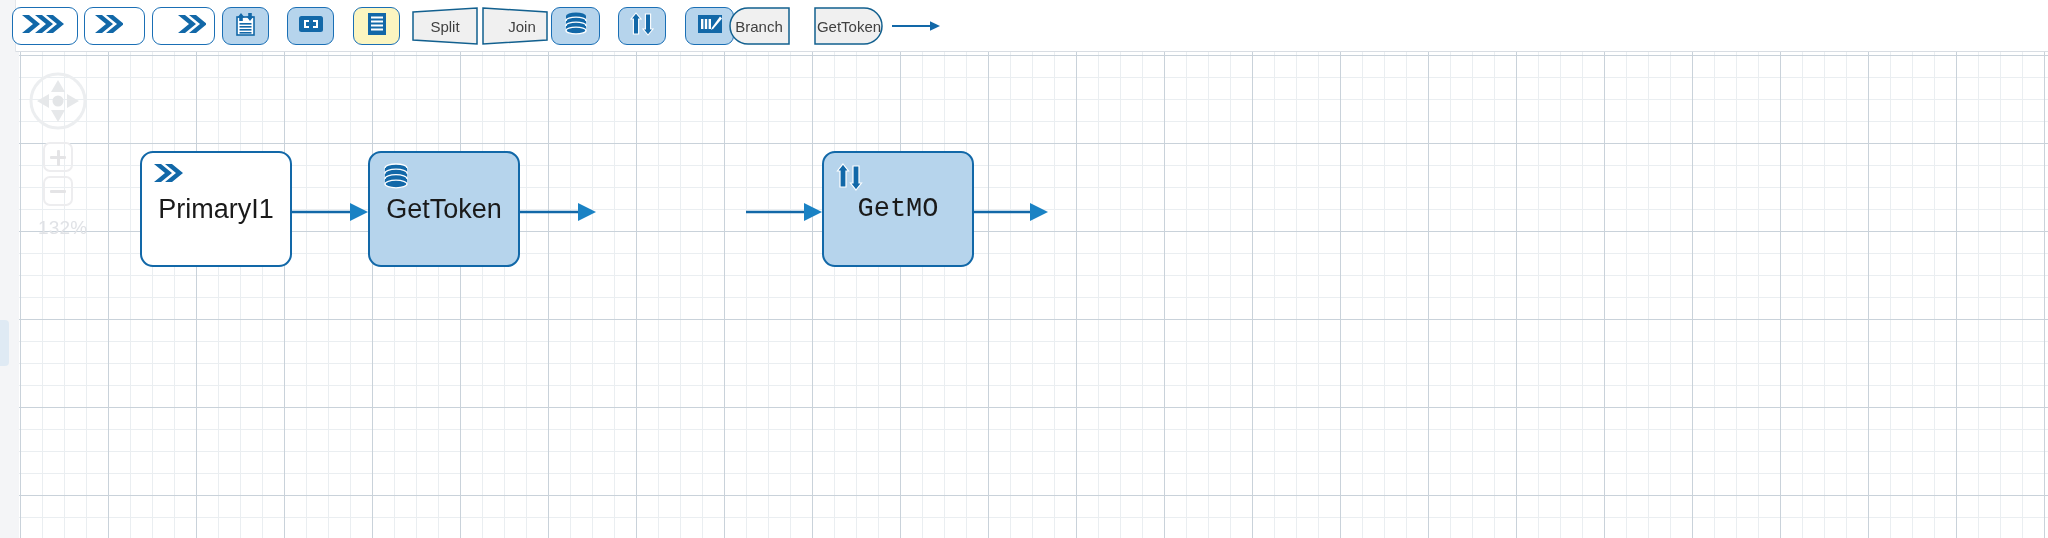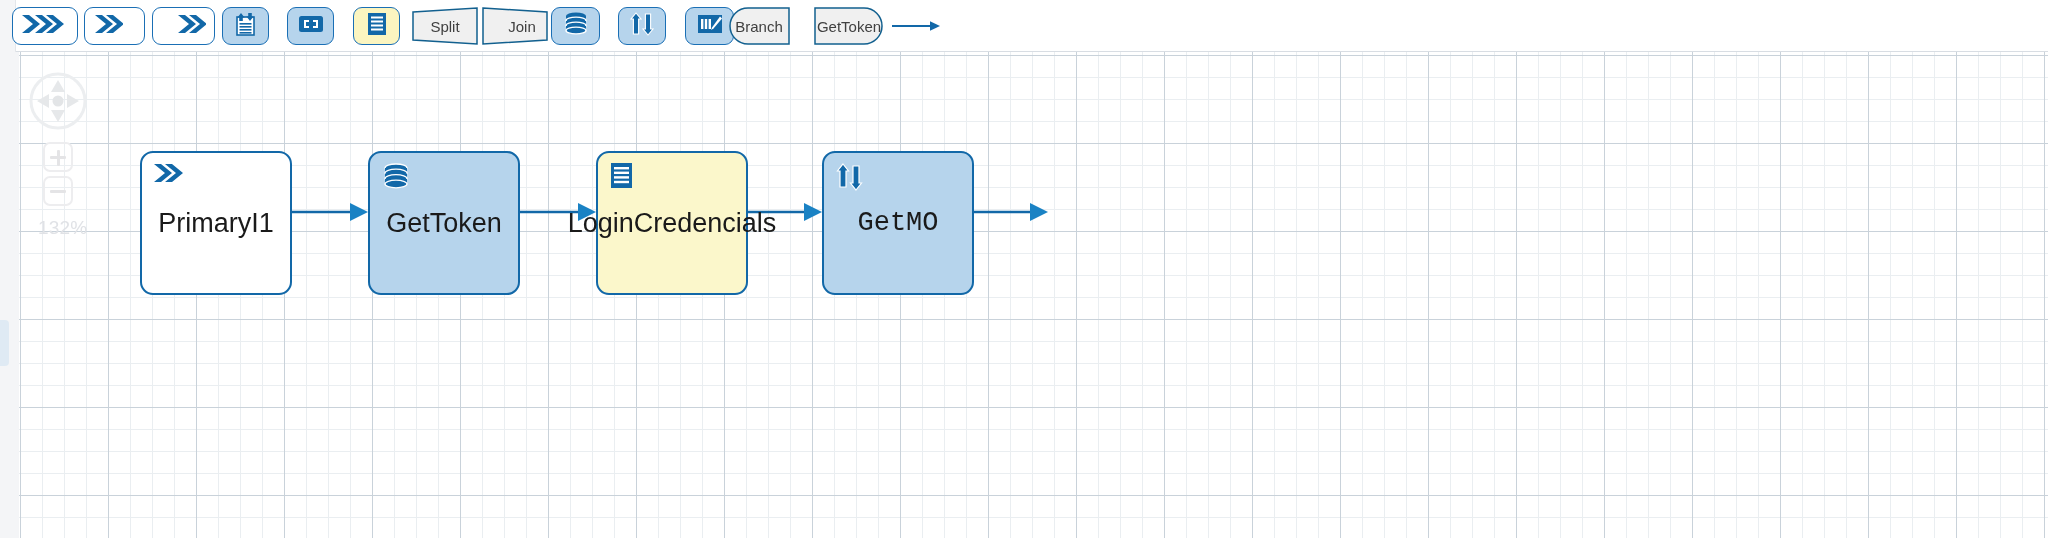--- a/index.html
+++ b/index.html
@@ -77,21 +77,21 @@
   .zoom-btn .bar {
     position: absolute; background: #e4e4e6; border-radius: 1px;
   }
   .zoom-pct {
     position: absolute; color: #e0e2e6; font-size: 19px;
     letter-spacing: .2px; white-space: nowrap;
   }
 
   
   .node {
-    position: absolute; height: 144px;
+    position: absolute; height: 116px;
     border: 2.2px solid #1268a8; border-radius: 13px;
     background: #ffffff;
     display: flex; align-items: center; justify-content: center;
   }
   .node.blue   { background: #b6d4ec; }
   .node.yellow { background: #fbf7cb; }
   .node-label {
     color: #1a1a1a; font-size: 27px; line-height: 1;
     white-space: nowrap; padding: 0 6px;
   }
@@ -314,32 +314,20 @@
           <ellipse cx="15" cy="11" rx="11" ry="3.8" fill="#1268a8" stroke="#ffffff" stroke-width="1.3"></ellipse>
           <rect x="4" y="11.5" width="22" height="5" fill="#1268a8"></rect>
           <ellipse cx="15" cy="16.5" rx="11" ry="3.8" fill="#1268a8" stroke="#ffffff" stroke-width="1.3"></ellipse>
           <rect x="4" y="17" width="22" height="5" fill="#1268a8"></rect>
           <ellipse cx="15" cy="22" rx="11" ry="3.8" fill="#1268a8" stroke="#ffffff" stroke-width="1.3"></ellipse>
         </svg>
       </span>
       <span class="node-label">GetToken</span>
     </div>
 
-    <div class="node yellow" style="left:596px;top:99px;width:152px;">
-      <span class="node-icon left">
-        <svg width="26" height="28" viewBox="0 0 26 28">
-          <rect x="2" y="1" width="21" height="25" fill="#1268a8"></rect>
-          <rect x="5" y="5" width="15" height="2.4" fill="#ffffff"></rect>
-          <rect x="5" y="9.6" width="15" height="2.4" fill="#ffffff"></rect>
-          <rect x="5" y="14.2" width="15" height="2.4" fill="#ffffff"></rect>
-          <rect x="5" y="18.8" width="15" height="2.4" fill="#ffffff"></rect>
-        </svg>
-      </span>
-      <span class="node-label">LoginCredencials</span>
-    </div>
 
     <div class="node blue" style="left:822px;top:99px;width:152px;font-family:Liberation Mono, monospace;">
       <span class="node-icon left">
         <svg width="30" height="30" viewBox="0 0 30 30">
           <path d="M8 2 L13.5 9 L11 9 L11 25 L5 25 L5 9 L2.5 9 Z" fill="#1268a8" stroke="#ffffff" stroke-width="1.2"></path>
           <path d="M21 28 L26.5 21 L24 21 L24 4 L18 4 L18 21 L15.5 21 Z" fill="#1268a8" stroke="#ffffff" stroke-width="1.2"></path>
         </svg>
       </span>
       <span class="node-label">GetMO</span>
     </div>

